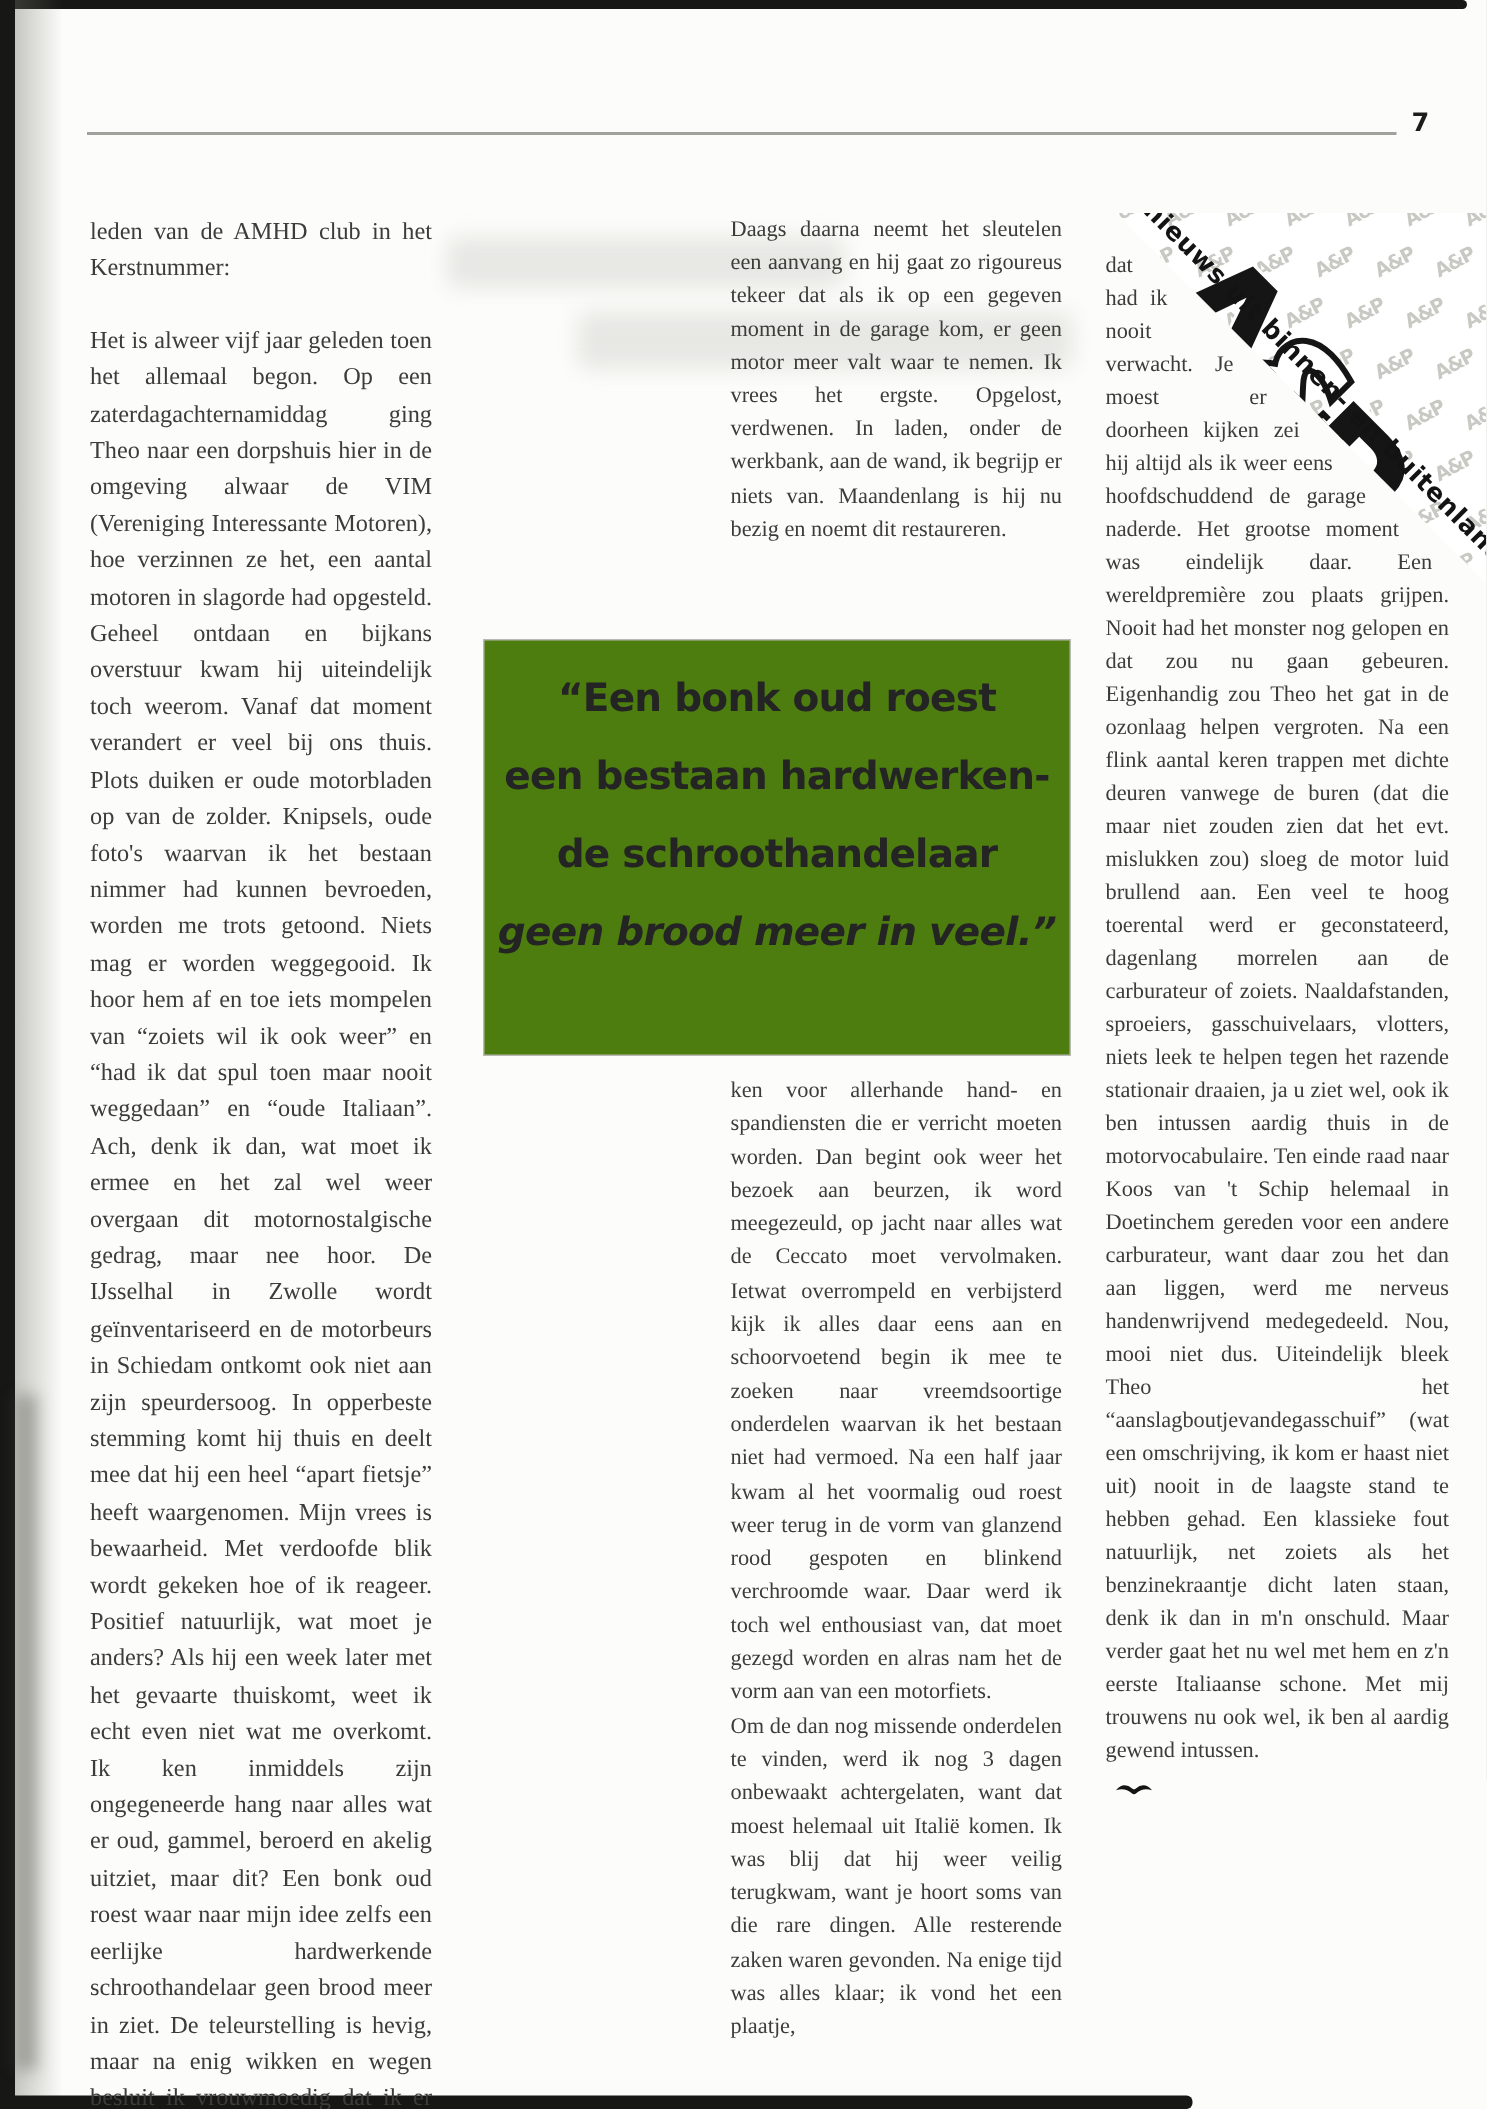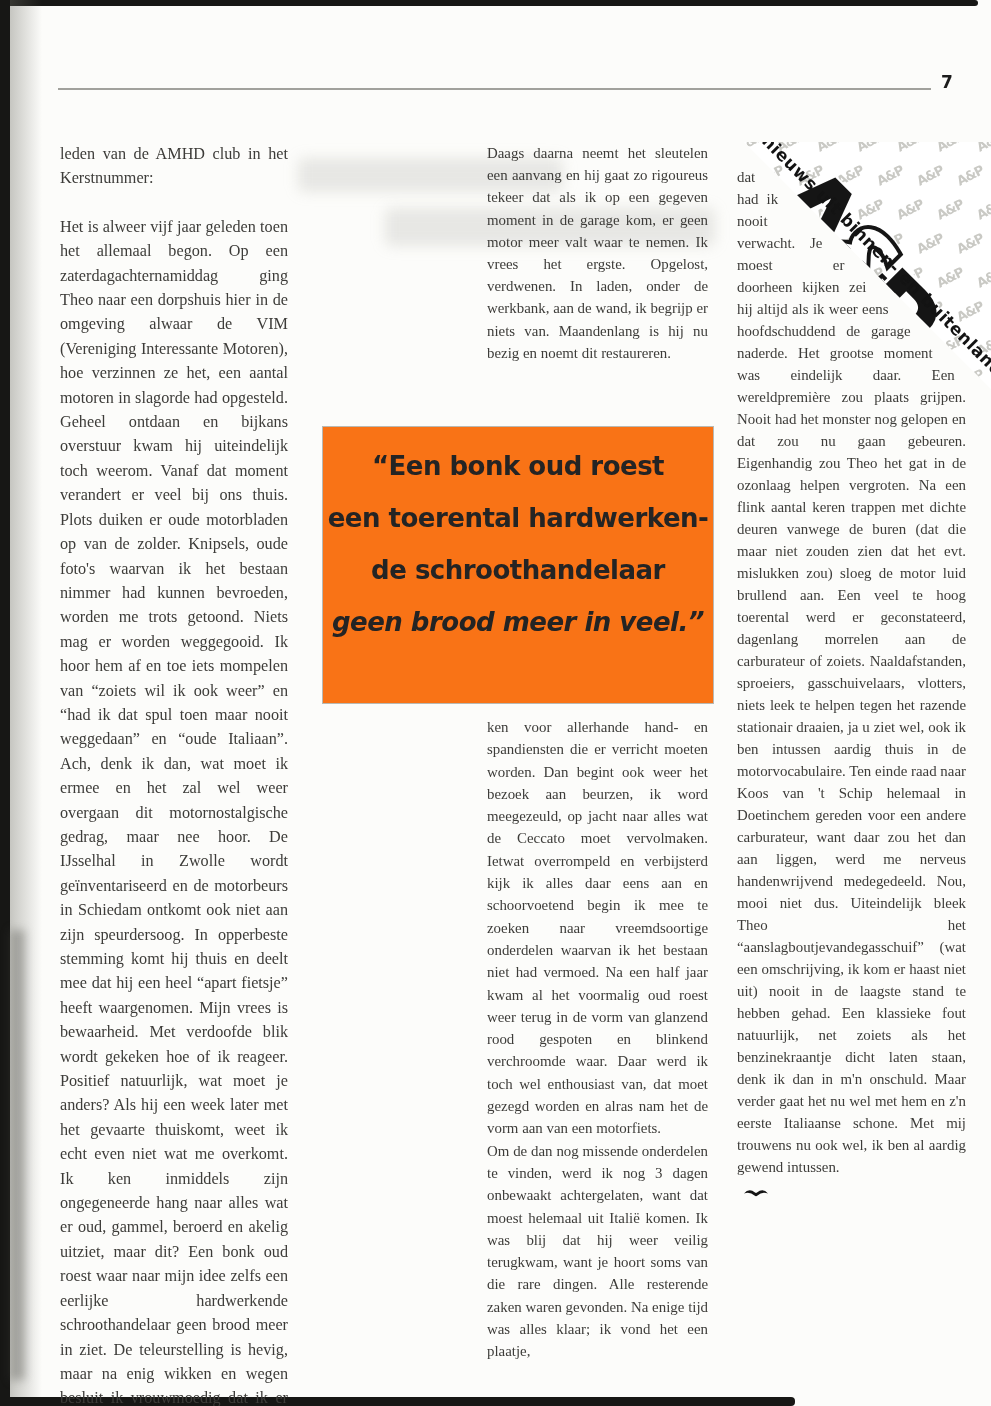--- a/index.html
+++ b/index.html
@@ -26,21 +26,21 @@
   .col-1{left:60px;top:142px;width:228px;font-size:16.2px;line-height:24.4px;}
   .col-1 p + p{margin-top:24px;}
   .col-2-top{left:487px;top:142px;width:221px;font-size:14.9px;line-height:22.2px;}
   .col-2-bottom{left:487px;top:716px;width:221px;font-size:14.9px;line-height:22.3px;}
   .col-3{left:737px;top:144px;width:229px;font-size:14.9px;line-height:22px;}
   .logo-spacer{float:right;width:229px;height:236px;
                shape-outside:polygon(8% 0%,100% 0%,100% 89%);shape-margin:15px;}
 
   
   .pullquote{position:absolute;left:322px;top:426px;width:392px;height:278px;box-sizing:border-box;
-             border:1px solid #b9b9b3;background:#f97316;padding-top:13px;text-align:center;
+             border:1px solid #b9b9b3;background:#4d7c0f;padding-top:13px;text-align:center;
              font-family:"DejaVu Sans",sans-serif;font-weight:bold;font-size:26px;color:#242424;}
   .q-line{display:block;line-height:52px;letter-spacing:-.5px;white-space:nowrap;}
   .q-line:last-child{font-style:italic;}
 
   
   .logo-corner{position:absolute;left:744px;top:142px;width:247px;height:247px;background:#fff;
                clip-path:polygon(0 0,100% 0,100% 100%);}
   .pat-glyph{position:absolute;font-family:"DejaVu Sans",sans-serif;font-weight:bold;font-size:13px;
              color:#c9c9c4;transform:rotate(-28deg);letter-spacing:-1px;}
   .brand-svg{position:absolute;left:0;top:0;}
@@ -83,21 +83,21 @@
       <p>leden van de AMHD club in het Kerstnummer:</p>
       <p>Het is alweer vijf jaar geleden toen het allemaal begon. Op een zaterdagachternamiddag ging Theo naar een dorpshuis hier in de omgeving alwaar de VIM (Vereniging Interessante Motoren), hoe verzinnen ze het, een aantal motoren in slagorde had opgesteld. Geheel ontdaan en bijkans overstuur kwam hij uiteindelijk toch weerom. Vanaf dat moment verandert er veel bij ons thuis. Plots duiken er oude motorbladen op van de zolder. Knipsels, oude foto's waarvan ik het bestaan nimmer had kunnen bevroeden, worden me trots getoond. Niets mag er worden weggegooid. Ik hoor hem af en toe iets mompelen van “zoiets wil ik ook weer” en “had ik dat spul toen maar nooit weggedaan” en “oude Italiaan”. Ach, denk ik dan, wat moet ik ermee en het zal wel weer overgaan dit motornostalgische gedrag, maar nee hoor. De IJsselhal in Zwolle wordt geïnventariseerd en de motorbeurs in Schiedam ontkomt ook niet aan zijn speurdersoog. In opperbeste stemming komt hij thuis en deelt mee dat hij een heel “apart fietsje” heeft waargenomen. Mijn vrees is bewaarheid. Met verdoofde blik wordt gekeken hoe of ik reageer. Positief natuurlijk, wat moet je anders? Als hij een week later met het gevaarte thuiskomt, weet ik echt even niet wat me overkomt. Ik ken inmiddels zijn ongegeneerde hang naar alles wat er oud, gammel, beroerd en akelig uitziet, maar dit? Een bonk oud roest waar naar mijn idee zelfs een eerlijke hardwerkende schroothandelaar geen brood meer in ziet. De teleurstelling is hevig, maar na enig wikken en wegen besluit ik vrouwmoedig dat ik er natuurlijk totaal geen verstand van heb. De naam Stirling Mos is tot dan toe het enige wat me iets zegt. Dus afladen maar en schuif mijn trouwe Gazelle Maxinette een beetje opzij.</p>
     </div>
 
   <div class="col col-2-top">
       <p>Daags daarna neemt het sleutelen een aanvang en hij gaat zo rigoureus tekeer dat als ik op een gegeven moment in de garage kom, er geen motor meer valt waar te nemen. Ik vrees het ergste. Opgelost, verdwenen. In laden, onder de werkbank, aan de wand, ik begrijp er niets van. Maandenlang is hij nu bezig en noemt dit restaureren.</p>
     </div>
 
   <div class="pullquote">
       <span class="q-line">“Een bonk oud roest</span>
-      <span class="q-line">een toerental hardwerken-</span>
+      <span class="q-line">een bestaan hardwerken-</span>
       <span class="q-line">de schroothandelaar</span>
       <span class="q-line">geen brood meer in veel.”</span>
     </div>
 
   <div class="col col-2-bottom">
       <p>ken voor allerhande hand- en spandiensten die er verricht moeten worden. Dan begint ook weer het bezoek aan beurzen, ik word meegezeuld, op jacht naar alles wat de Ceccato moet vervolmaken. Ietwat overrompeld en verbijsterd kijk ik alles daar eens aan en schoorvoetend begin ik mee te zoeken naar vreemdsoortige onderdelen waarvan ik het bestaan niet had vermoed. Na een half jaar kwam al het voormalig oud roest weer terug in de vorm van glanzend rood gespoten en blinkend verchroomde waar. Daar werd ik toch wel enthousiast van, dat moet gezegd worden en alras nam het de vorm aan van een motorfiets.</p>
       <p>Om de dan nog missende onderdelen te vinden, werd ik nog 3 dagen onbewaakt achtergelaten, want dat moest helemaal uit Italië komen. Ik was blij dat hij weer veilig terugkwam, want je hoort soms van die rare dingen. Alle resterende zaken waren gevonden. Na enige tijd was alles klaar; ik vond het een plaatje,</p>
     </div>
 
   <div class="col col-3">

